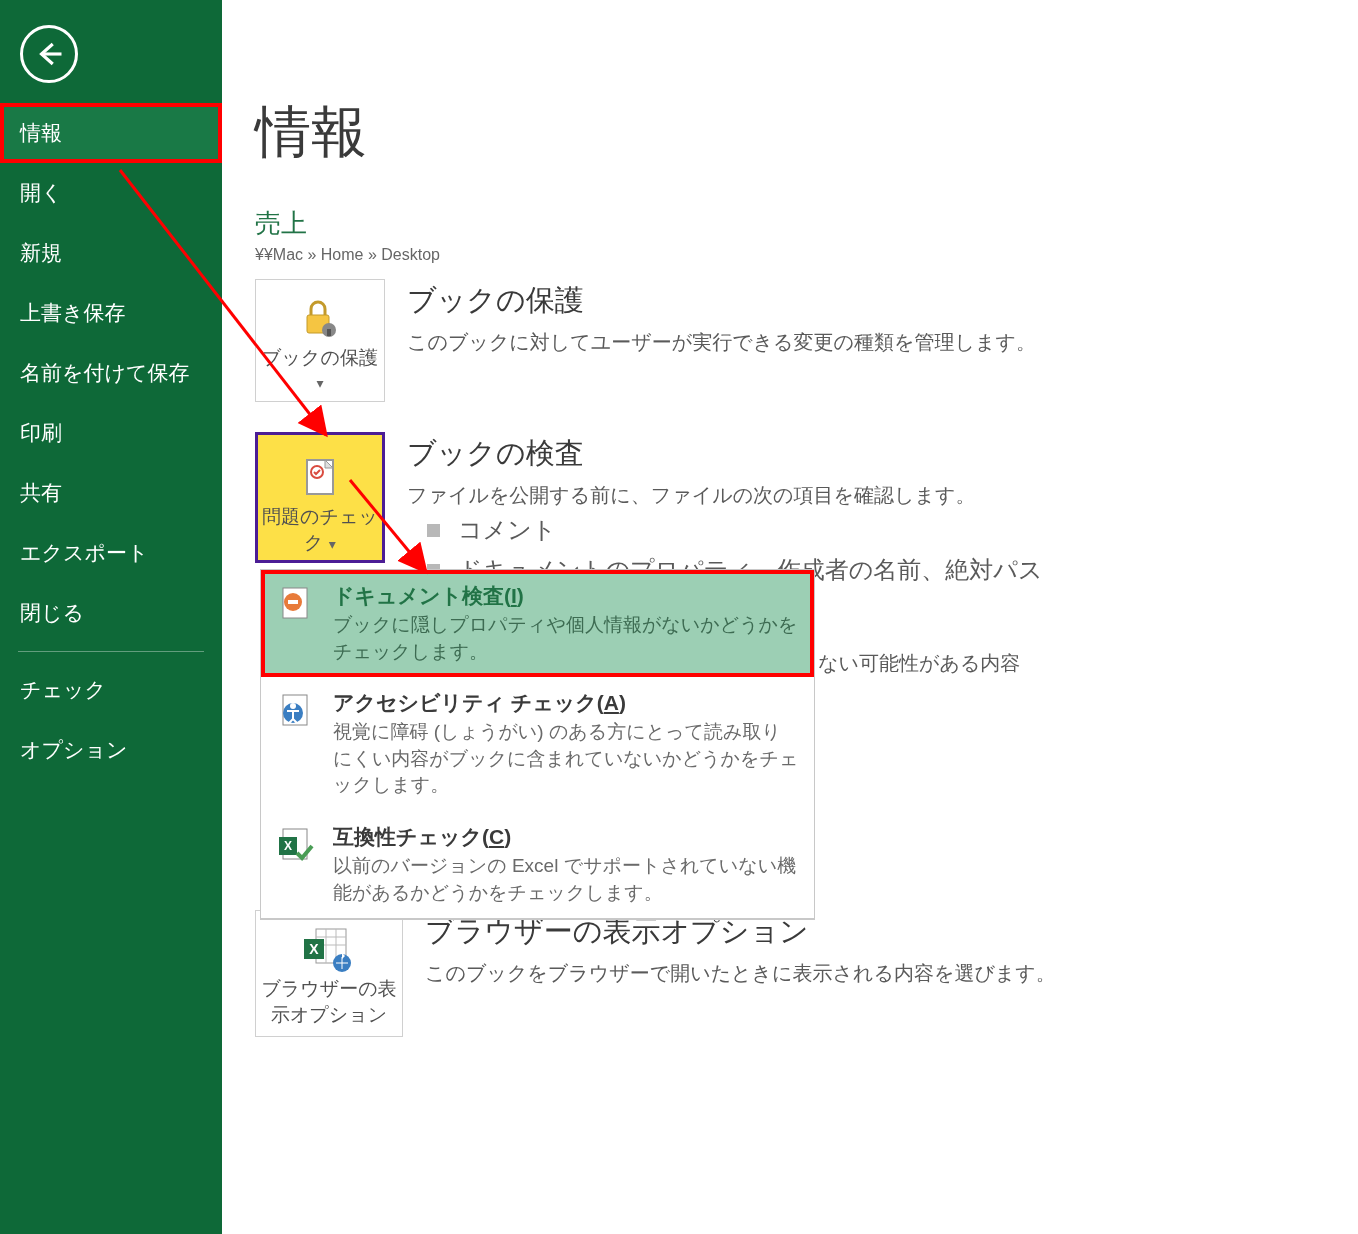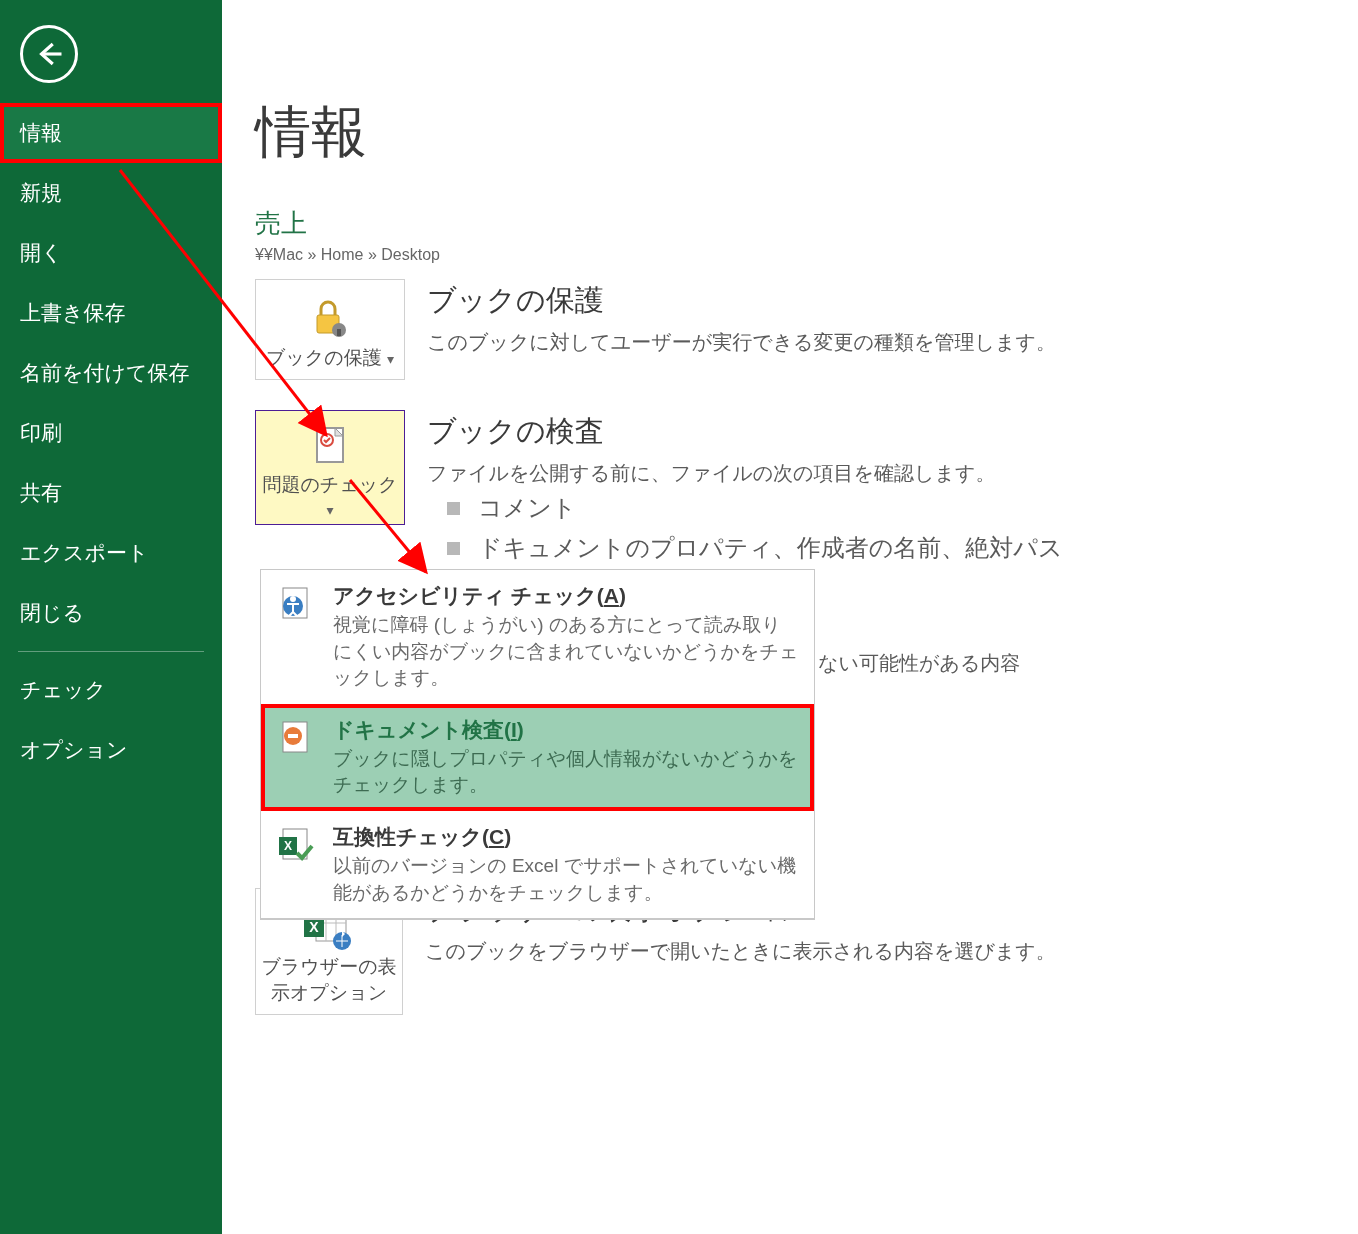--- a/index.html
+++ b/index.html
@@ -71,21 +71,21 @@
       margin-bottom: 15px;
     }
     .section {
       display: flex;
       align-items: flex-start;
       gap: 22px;
       margin-bottom: 30px;
       position: relative;
     }
     .tile {
-      width: 150px;
+      width: 130px;
       border: 1px solid #d0d0d0;
       padding: 10px 5px 8px 5px;
       text-align: center;
       font-size: 19px;
       color: #505050;
       cursor: pointer;
       background: #fff;
     }
     .tile-icon { height: 55px; display: flex; align-items: center; justify-content: center; }
     .tile-caret { font-size: 14px; color: #666; }
@@ -104,23 +104,23 @@
     .bullet-row {
       display: flex;
       align-items: center;
       gap: 18px;
       padding: 4px 0 4px 20px;
       font-size: 24px;
       color: #5a5a5a;
     }
     .sq { width: 13px; height: 13px; background: #b8b8b8; flex-shrink: 0; }
     .tile.highlight {
-      border: 1px solid #4c1d95;
-      background: #fef9c3;
-      padding: 6px 1px 4px 1px;
+      border: 3px solid #4c1d95;
+      background: #fde047;
+      padding: 14px 1px 4px 1px;
     }
     .dropdown {
       position: absolute;
       left: 260px;
       top: 569px;
       width: 555px;
       background: #fff;
       border: 1px solid #c8c8c8;
       border-bottom: 2px solid #c8c8c8;
     }
@@ -167,22 +167,22 @@
 
 <div class="sidebar">
   <div class="back-btn">
     <svg viewBox="0 0 24 24">
         <path d="M15 4 L6 12 L15 20" stroke="#fff" stroke-width="2.5" fill="none"></path>
         <line x1="6" y1="12" x2="22" y2="12" stroke="#fff" stroke-width="2.5"></line>
       </svg>
   </div>
   <div class="nav-items">
     <div class="nav-item selected">情報</div>
+    <div class="nav-item">開く</div>
     <div class="nav-item">新規</div>
-    <div class="nav-item">開く</div>
     <div class="nav-item">上書き保存</div>
     <div class="nav-item">名前を付けて保存</div>
     <div class="nav-item">印刷</div>
     <div class="nav-item">共有</div>
     <div class="nav-item">エクスポート</div>
     <div class="nav-item">閉じる</div>
     <div class="nav-divider"></div>
     <div class="nav-item">チェック</div>
     <div class="nav-item">オプション</div>
   </div>
@@ -256,45 +256,45 @@
       <div>ブラウザーの表示オプション</div>
     </div>
     <div class="section-body">
       <div class="section-title">ブラウザーの表示オプション</div>
       <div class="section-desc">このブックをブラウザーで開いたときに表示される内容を選びます。</div>
     </div>
   </div>
 </div>
 
 <div class="dropdown">
+  <div class="dd-item hl">
+    <div class="dd-icon">
+      <svg viewBox="0 0 42 42">
+          <rect x="8" y="6" width="24" height="30" fill="#fff" stroke="#888"></rect>
+          <circle cx="18" cy="20" r="9" fill="#e87b3a"></circle>
+          <rect x="13" y="18" width="10" height="4" fill="#fff"></rect>
+        </svg>
+    </div>
+    <div>
+      <div class="dd-title"><span>ドキュメント検査(</span><span class="u">I</span><span>)</span></div>
+      <div class="dd-desc">ブックに隠しプロパティや個人情報がないかどうかをチェックします。</div>
+    </div>
+  </div>
   <div class="dd-item">
     <div class="dd-icon">
       <svg viewBox="0 0 42 42">
           <rect x="8" y="6" width="24" height="30" fill="#fff" stroke="#888"></rect>
           <circle cx="18" cy="24" r="10" fill="#3a7ec2"></circle>
           <circle cx="18" cy="17" r="3" fill="#fff"></circle>
           <path d="M12 22 h12 M18 22 v8 l-4 4 M18 30 l4 4" stroke="#fff" stroke-width="2" fill="none"></path>
         </svg>
     </div>
     <div>
       <div class="dd-title"><span>アクセシビリティ チェック(</span><span class="u">A</span><span>)</span></div>
       <div class="dd-desc">視覚に障碍 (しょうがい) のある方にとって読み取りにくい内容がブックに含まれていないかどうかをチェックします。</div>
-    </div>
-  </div>
-  <div class="dd-item hl">
-    <div class="dd-icon">
-      <svg viewBox="0 0 42 42">
-          <rect x="8" y="6" width="24" height="30" fill="#fff" stroke="#888"></rect>
-          <circle cx="18" cy="20" r="9" fill="#e87b3a"></circle>
-          <rect x="13" y="18" width="10" height="4" fill="#fff"></rect>
-        </svg>
-    </div>
-    <div>
-      <div class="dd-title"><span>ドキュメント検査(</span><span class="u">I</span><span>)</span></div>
-      <div class="dd-desc">ブックに隠しプロパティや個人情報がないかどうかをチェックします。</div>
     </div>
   </div>
   <div class="dd-item">
     <div class="dd-icon">
       <svg viewBox="0 0 42 42">
           <rect x="8" y="6" width="24" height="30" fill="#fff" stroke="#888"></rect>
           <rect x="4" y="14" width="18" height="18" fill="#217346"></rect>
           <text x="13" y="27" font-size="12" fill="#fff" text-anchor="middle" font-weight="bold">X</text>
           <path d="M22 30 l5 5 l10 -12" stroke="#4a9d55" stroke-width="4" fill="none"></path>
         </svg>

